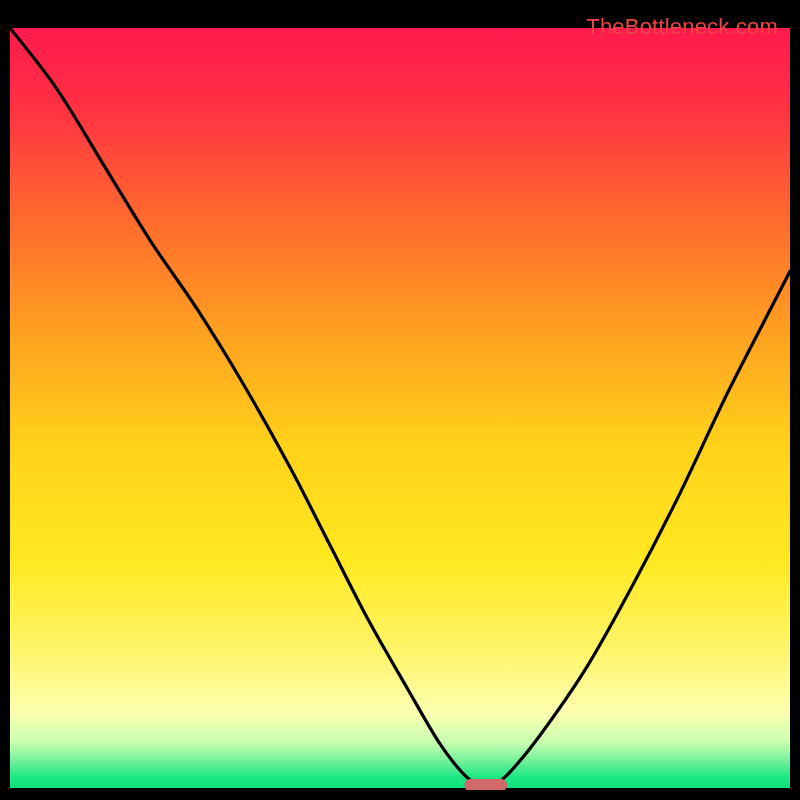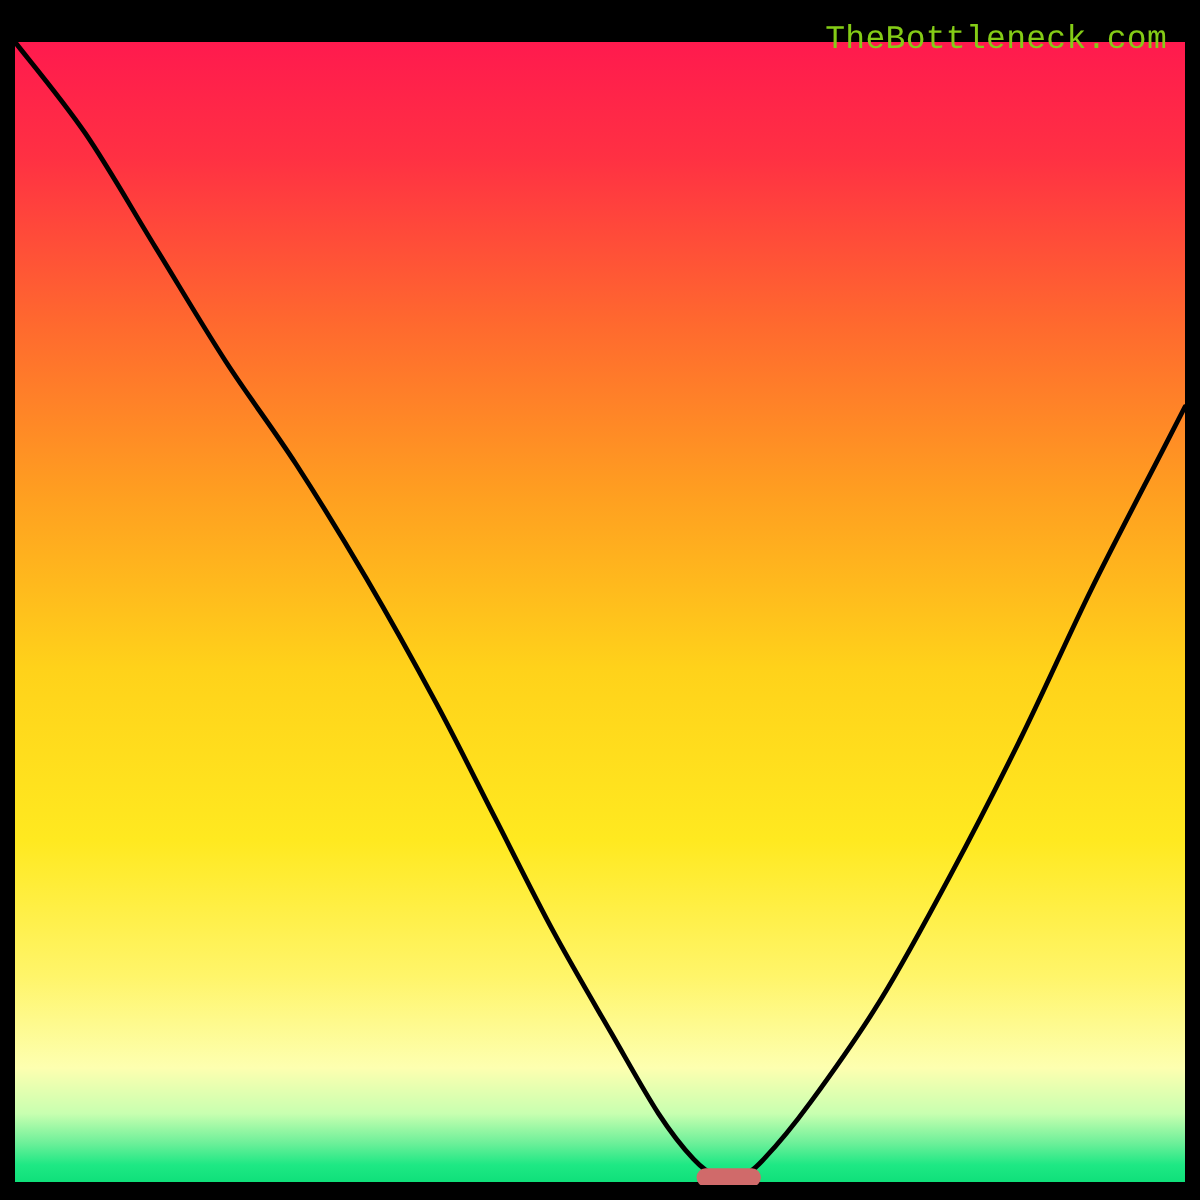--- a/index.html
+++ b/index.html
@@ -16,26 +16,25 @@
     left: 10px;
     top: 10px;
     width: 780px;
     height: 780px;
     background: #000;
   }
   .watermark {
     position: absolute;
     top: 4px;
     right: 12px;
-    color: #84cc16;
+    color: #ef4444;
     font-size: 22px;
     font-weight: 500;
     letter-spacing: 0.2px;
     z-index: 10;
-    font-family: Liberation Mono, monospace;
   }
   svg {
     display: block;
   }
   .curve {
     fill: none;
     stroke: #000;
     stroke-width: 3.2;
     stroke-linecap: round;
     stroke-linejoin: round;

